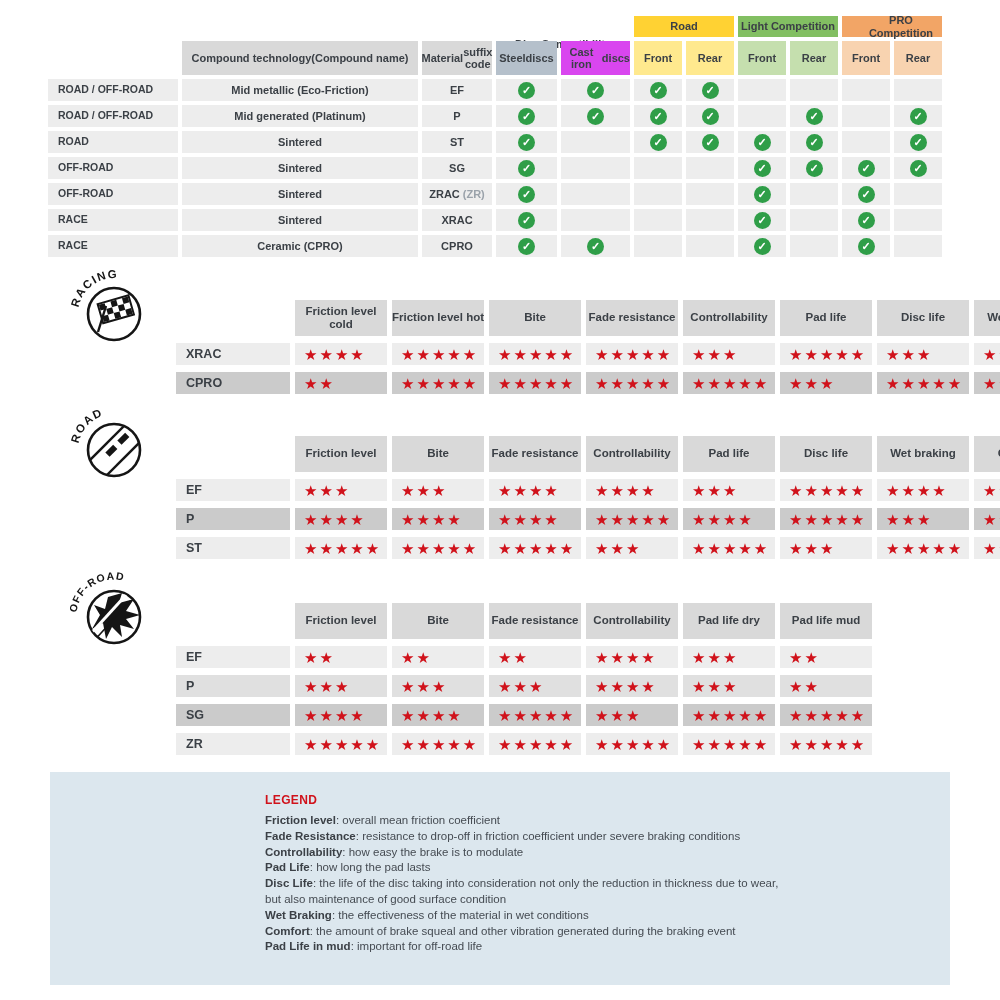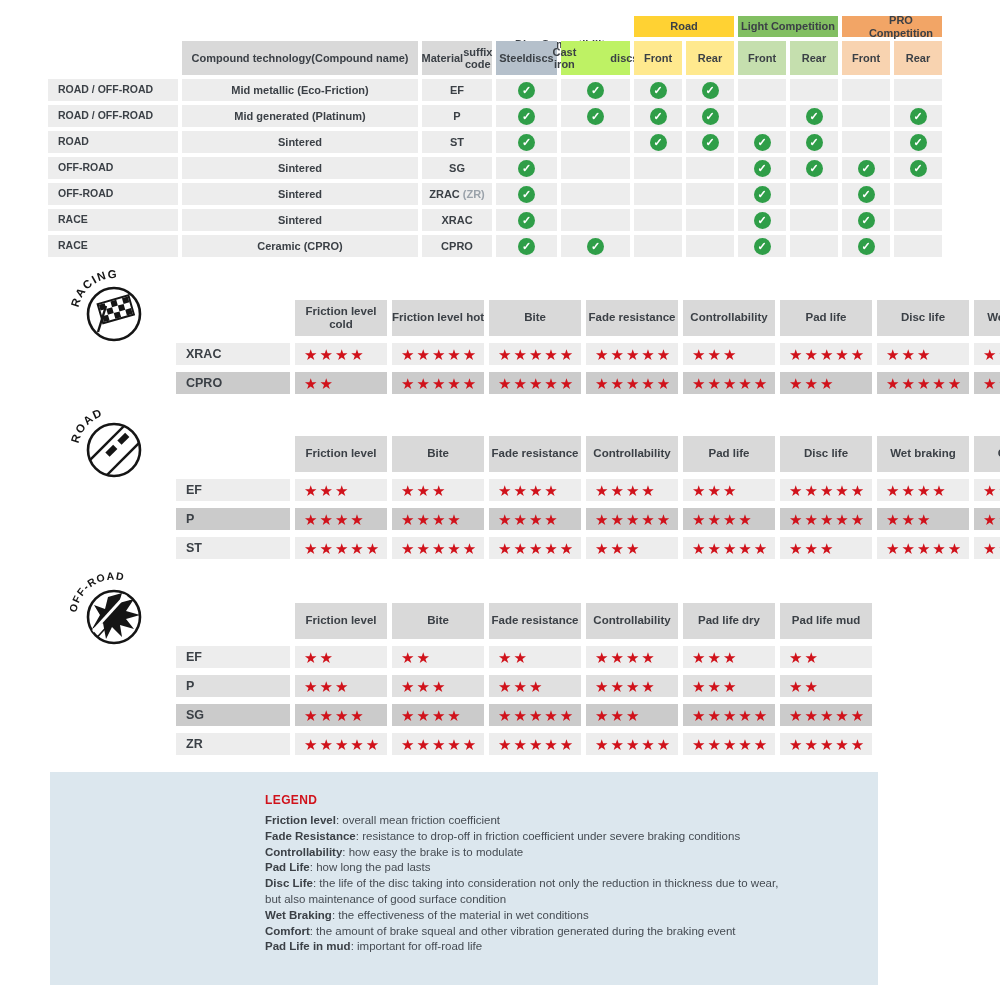--- a/index.html
+++ b/index.html
@@ -39,21 +39,21 @@
     text-align:center;font-size:11.5px;font-weight:bold;line-height:1.15;height:36px;}
   .rt-label{display:flex;align-items:center;padding-left:10px;font-size:12.5px;
     font-weight:bold;height:22px;}
   .rt-stars{display:flex;align-items:center;padding-left:9px;height:22px;
     color:#d0121b;font-size:15px;letter-spacing:2px;line-height:1;overflow:hidden;white-space:nowrap;}
   .shade-light{background:#ededed;}
   .shade-mid{background:#e0e0e0;}
   .shade-dark{background:#cbcbcb;}
   
   #legend-box{
-    position:absolute;left:50px;top:772px;width:828px;height:213px;
+    position:absolute;left:50px;top:772px;width:900px;height:213px;
     background:#dce7ee;box-sizing:border-box;padding:21px 0 0 215px;
   }
   #legend-title{color:#d0121b;font-weight:bold;font-size:12px;letter-spacing:.4px;margin-bottom:6px;}
   .legend-line{font-size:11.5px;line-height:15.8px;color:#454b52;}
   .legend-term{font-weight:bold;color:#3b4046;}
   svg text{font-family:"Liberation Sans", sans-serif;}
 </style>
 </head>
 <body>
 
@@ -70,21 +70,21 @@
     <div class="gcell sub-hdr" style="grid-area: 2 / 3;">
       <span>Material</span>
       <br>
       <span>suffix code</span>
     </div>
     <div class="gcell" style="grid-area: 2 / 4; background: rgb(181, 192, 203);">
       <span>Steel</span>
       <br>
       <span>discs</span>
     </div>
-    <div class="gcell" style="grid-area: 2 / 5; background: #bef264; gap: 17px;">
+    <div class="gcell" style="grid-area: 2 / 5; background: #d946ef;">
       <span>Cast iron</span>
       <br>
       <span>discs</span>
     </div>
     <div class="gcell" style="grid-area: 2 / 6; background: rgb(255, 233, 142);">
       <span>Front</span>
     </div>
     <div class="gcell" style="grid-area: 2 / 7; background: rgb(255, 233, 142);">
       <span>Rear</span>
     </div>

